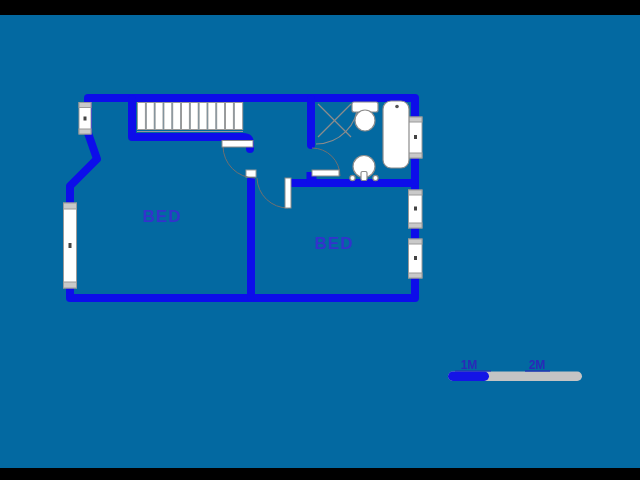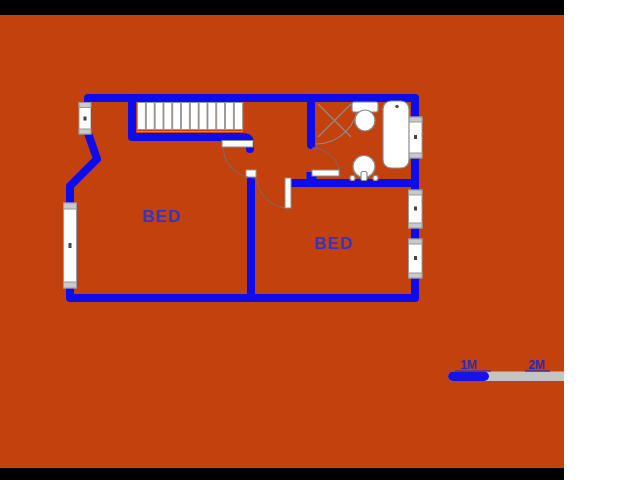--- a/index.html
+++ b/index.html
@@ -1,16 +1,16 @@
 <!DOCTYPE html>
 <html><head>
 <meta charset="utf-8">
 <style>
   html,body{margin:0;padding:0;background:#fff;}
-  .stage{position:relative;width:564px;height:480px;background:#c2410c;overflow:hidden;
+  .stage{position:relative;width:640px;height:480px;background:#0369a1;overflow:hidden;
          font-family:"Liberation Sans",sans-serif;}
   .letterbox{position:absolute;left:0;width:640px;background:#000;}
   .letterbox.top{top:0;height:15px;}
   .letterbox.bottom{top:468px;height:12px;}
   svg{position:absolute;left:0;top:0;}
   svg text{font-family:"Liberation Sans",sans-serif;}
   .room-label{font-size:17px;font-weight:bold;letter-spacing:1px;}
   .scale-label{font-size:12px;font-weight:bold;}
 </style>
 </head>

